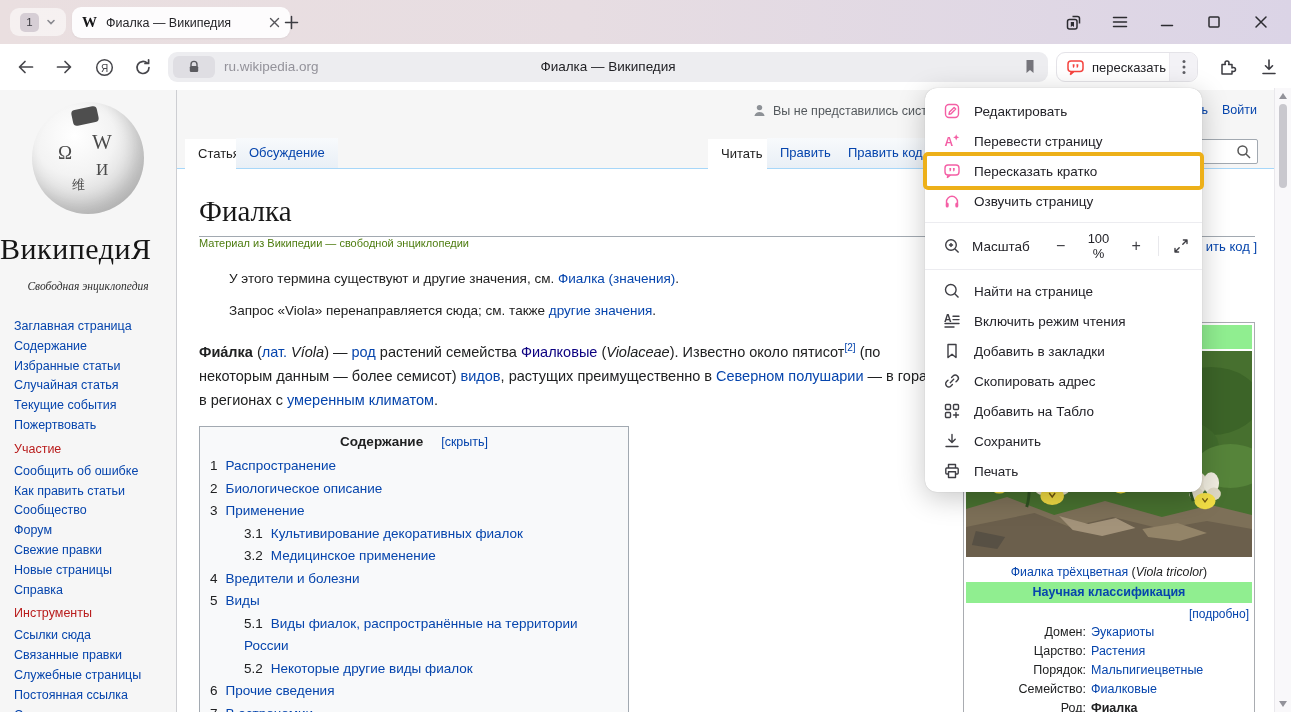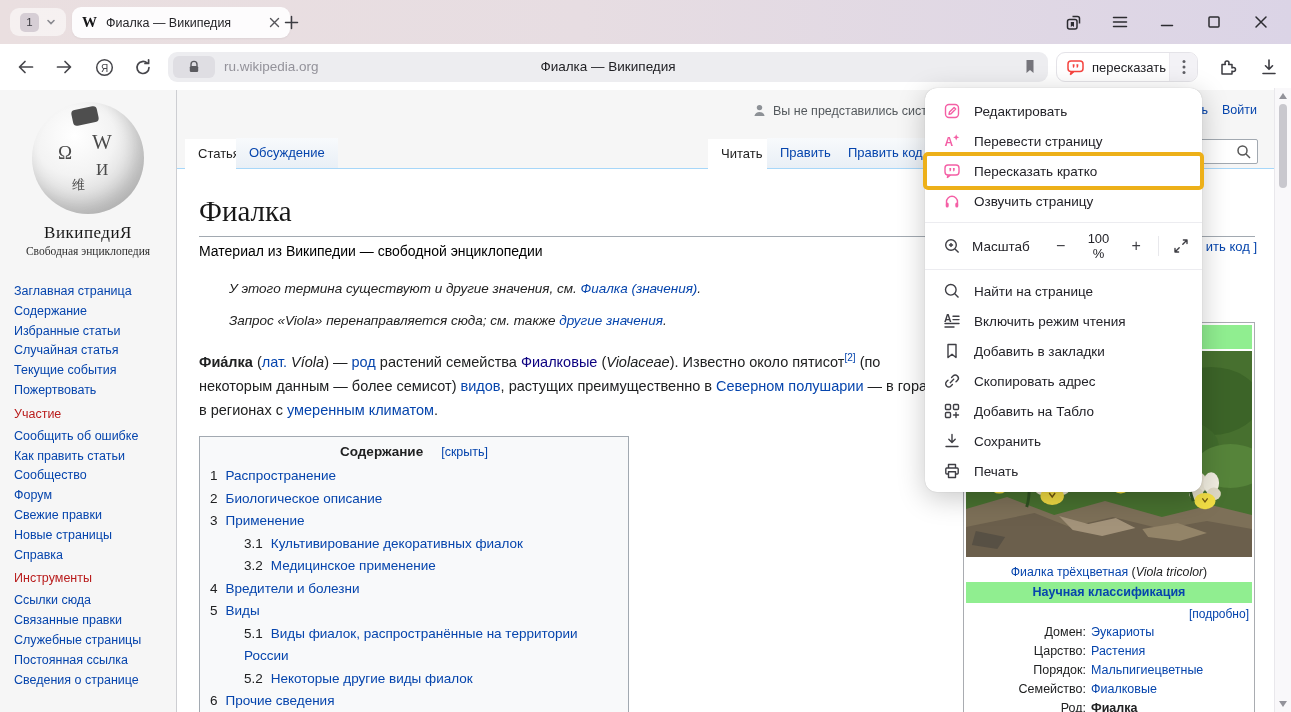--- a/index.html
+++ b/index.html
@@ -44,22 +44,22 @@
   .wsidebar{position:absolute;left:0;top:0;bottom:0;width:176px;border-right:1px solid #cdced2;overflow:hidden}
   .globe{width:112px;height:112px;margin:12px auto 0;border-radius:50%;position:relative;
          background:radial-gradient(circle at 38% 30%,#ffffff 0%,#f3f3f3 38%,#dcdcdc 62%,#b9b9b9 100%);
          box-shadow:inset -8px -10px 16px rgba(0,0,0,.13)}
   .globe span{position:absolute;font-family:"Liberation Serif",serif;color:#4b4b4b}
   .globe .gW{left:60px;top:28px;font-size:21px}
   .globe .gO{left:26px;top:40px;font-size:19px}
   .globe .gI{left:64px;top:58px;font-size:17px}
   .globe .gZ{left:40px;top:74px;font-size:13px}
   .globe .gpiece{position:absolute;left:40px;top:6px;width:26px;height:16px;background:#4e4e4e;border-radius:4px;transform:rotate(-12deg)}
-  .logo-title{font-family:"Liberation Serif",serif;font-size:17px;color:#161616;text-align:center;margin-top:9px;letter-spacing:.5px}
-  .logo-sub{font-family:"Liberation Serif",serif;font-size:11.5px;color:#2e2e2e;text-align:center;margin-top:2px}
+  .logo-title{font-family:"Liberation Serif",serif;font-size:30px;color:#161616;margin-top:18px;letter-spacing:.5px}
+  .logo-sub{font-family:"Liberation Serif",serif;font-style:italic;font-size:11.5px;color:#2e2e2e;text-align:center;margin-top:14px}
   .side-list{margin:25px 0 0;padding:0 6px 0 14px;list-style:none;font-size:12.5px;line-height:19.8px}
   .side-list.tight{margin-top:6px}
   .side-list a{color:#0645ad;text-decoration:none;cursor:pointer}
   .side-head{color:#b91c1c;font-size:12.5px;margin:6px 0 0 14px}
 
   .wcontent{position:absolute;left:177px;right:16px;top:0;bottom:0;background:#fff}
   .strip{position:absolute;left:0;right:0;top:0;height:78px;background:#f6f6f6;border-bottom:1px solid #a7d7f9}
   .personal{position:absolute;top:13px;left:575px;display:flex;align-items:center;gap:6px;font-size:12.5px;color:#54595d;white-space:nowrap}
   .personal-right{position:absolute;top:13px;right:18px;display:flex;gap:14px;font-size:12.5px}
   .personal-right span{color:#0645ad;cursor:pointer}
@@ -67,22 +67,22 @@
   .wtab.on{background:#fff;color:#222;}
   .wtab.off{background:linear-gradient(#f8fafc,#e9eff6);color:#0645ad;border-bottom:1px solid #a7d7f9}
   .wsearch{position:absolute;top:49px;right:17px;width:121px;height:25px;border:1px solid #a2a9b1;border-radius:2px;
            background:#fff;box-sizing:border-box}
   .wsearch input{position:absolute;left:4px;top:1px;width:90px;height:21px;border:none;outline:none;font-size:12px;background:transparent}
   .wsearch .mag{position:absolute;right:5px;top:4px}
 
   .article{position:absolute;left:0;right:0;top:79px;bottom:0;background:#fff;padding:0 20px 0 22px;overflow:hidden}
   .atitle{font-family:"Liberation Serif",serif;font-size:29px;font-weight:normal;color:#181818;margin:26px 0 0}
   .ahr{height:1px;background:#a2a9b1;margin-top:8px}
-  .tagline{font-size:14px;color:#000000;margin-top:6px}
-  .hatnote{font-size:13.5px;font-style:italic;color:#222;margin:18px 0 0 30px;line-height:26px}
+  .tagline{font-size:11px;color:#4d7c0f;margin-top:0}
+  .hatnote{font-size:13.5px;color:#222;margin:18px 0 0 30px;line-height:26px}
   .hatnote.first{margin-top:17px}
   .intro{font-size:14.5px;line-height:24px;color:#202122;margin-top:12px;width:758px}
   .seg-link{color:#0645ad;cursor:pointer}
   .seg-vlink{color:#0b0080;cursor:pointer}
   .seg-bold{font-weight:bold}
   .seg-italic{font-style:italic}
   sup.seg-sup{color:#0645ad;font-size:10px;cursor:pointer}
 
   .toc{margin-top:12px;width:430px;border:1px solid #a2a9b1;background:#f8f9fa;padding:7px 10px 12px;box-sizing:border-box}
   .toc-head{text-align:center;font-size:13.5px}

